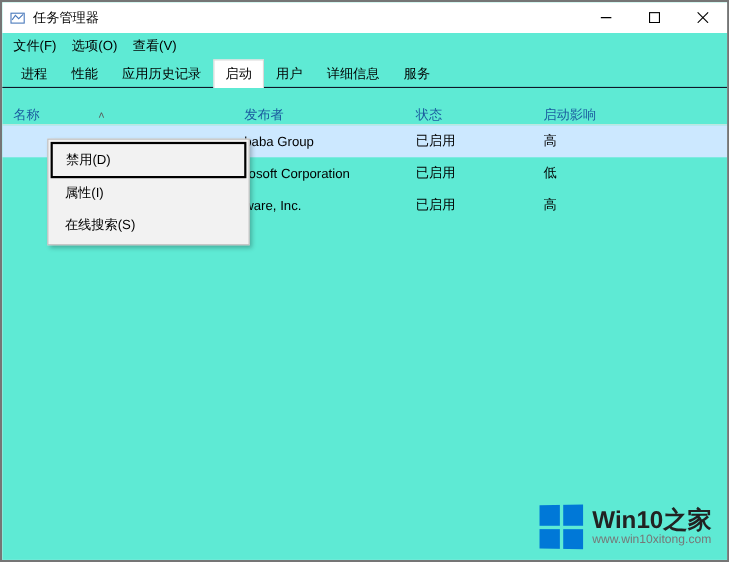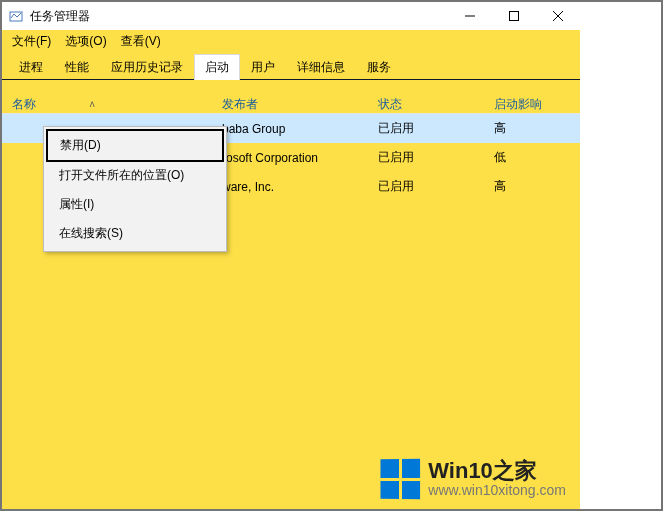--- a/index.html
+++ b/index.html
@@ -1,18 +1,18 @@
 <!DOCTYPE html>
 <html><head>
 <meta charset="utf-8">
 <style>
   * { box-sizing: border-box; margin: 0; padding: 0; }
   body { font-family: "Microsoft YaHei", "Segoe UI", sans-serif; font-size: 12px; background: #fff; }
   .outer-frame { width: 663px; height: 511px; border: 2px solid #757575; position: relative; overflow: hidden; background: #fff; }
-  .window { width: 578px; height: 507px; background: #fde047; position: relative; }
+  .window { width: 659px; height: 507px; background: #5eead4; position: relative; }
   .titlebar { height: 28px; background: #fff; display: flex; align-items: center; padding-left: 6px; }
   .titlebar .app-icon { width: 16px; height: 16px; margin-right: 6px; display: inline-flex; align-items: center; justify-content: center; }
   .titlebar .title { font-size: 12px; color: #000; }
   .titlebar .spacer { flex: 1; }
   .titlebar .ctl { width: 44px; height: 28px; display: inline-flex; align-items: center; justify-content: center; color: #000; }
   .menubar { height: 22px; padding-left: 4px; display: flex; align-items: flex-end; gap: 2px; }
   .menubar .menu-item { padding: 2px 6px; font-size: 12px; }
   .tabbar { height: 28px; border-bottom: 1px solid #0f172a; display: flex; align-items: flex-end; padding-left: 6px; }
   .tabbar .tab { padding: 4px 10px; font-size: 12px; border: 1px solid transparent; border-bottom: none; position: relative; top: 1px; }
   .tabbar .tab.active { border-color: #d9d9d9; background: #fff; margin-top: 16px; }
@@ -26,21 +26,21 @@
   .table-body .row { height: 29px; display: flex; align-items: center; font-size: 12px; }
   .table-body .row.selected { background: #cce8ff; }
   .context-menu { position: absolute; left: 41px; top: 124px; width: 184px; background: #f2f2f2; border: 1px solid #bcbcbc; box-shadow: 2px 2px 4px rgba(0,0,0,0.25); padding: 3px; z-index: 10; }
   .context-menu .cm-item { padding: 6px 10px 6px 12px; font-size: 12px; }
   .cm-highlight { border: 2px solid #000000; margin: -1px; }
   .watermark { position: absolute; right: 14px; bottom: 10px; display: flex; align-items: center; gap: 8px; margin-top: 48px; }
   .winlogo { width: 40px; height: 40px; display: grid; grid-template-columns: 1fr 1fr; grid-template-rows: 1fr 1fr; gap: 3px; transform: perspective(200px) rotateY(-8deg); }
   .winlogo div { background: #0078d7; }
   .wm-text { display: flex; flex-direction: column; line-height: 1.1; }
   .wm-text .big { font-size: 22px; font-weight: 600; color: #222; }
-  .wm-text .url { font-size: 14px; color: #777; }
+  .wm-text .url { font-size: 11px; color: #777; }
 </style>
 </head>
 <body>
 
 <div class="outer-frame">
 <div class="window">
 
   <div class="titlebar">
     <span class="app-icon">
       <svg width="14" height="14" viewBox="0 0 14 14">
@@ -111,21 +111,20 @@
         <div class="col-name"></div>
         <div class="col-pub">ware, Inc.</div>
         <div class="col-status">已启用</div>
         <div class="col-impact">高</div>
       </div>
     </div>
   </div>
 
   <div class="context-menu">
     <div class="cm-item cm-highlight">禁用(D)</div>
-    <div class="cm-item">打开文件所在的位置(O)</div>
     <div class="cm-item">属性(I)</div>
     <div class="cm-item">在线搜索(S)</div>
   </div>
 
   <div class="watermark">
     <div class="winlogo">
           <div></div>
           <div></div>
           <div></div>
           <div></div>

